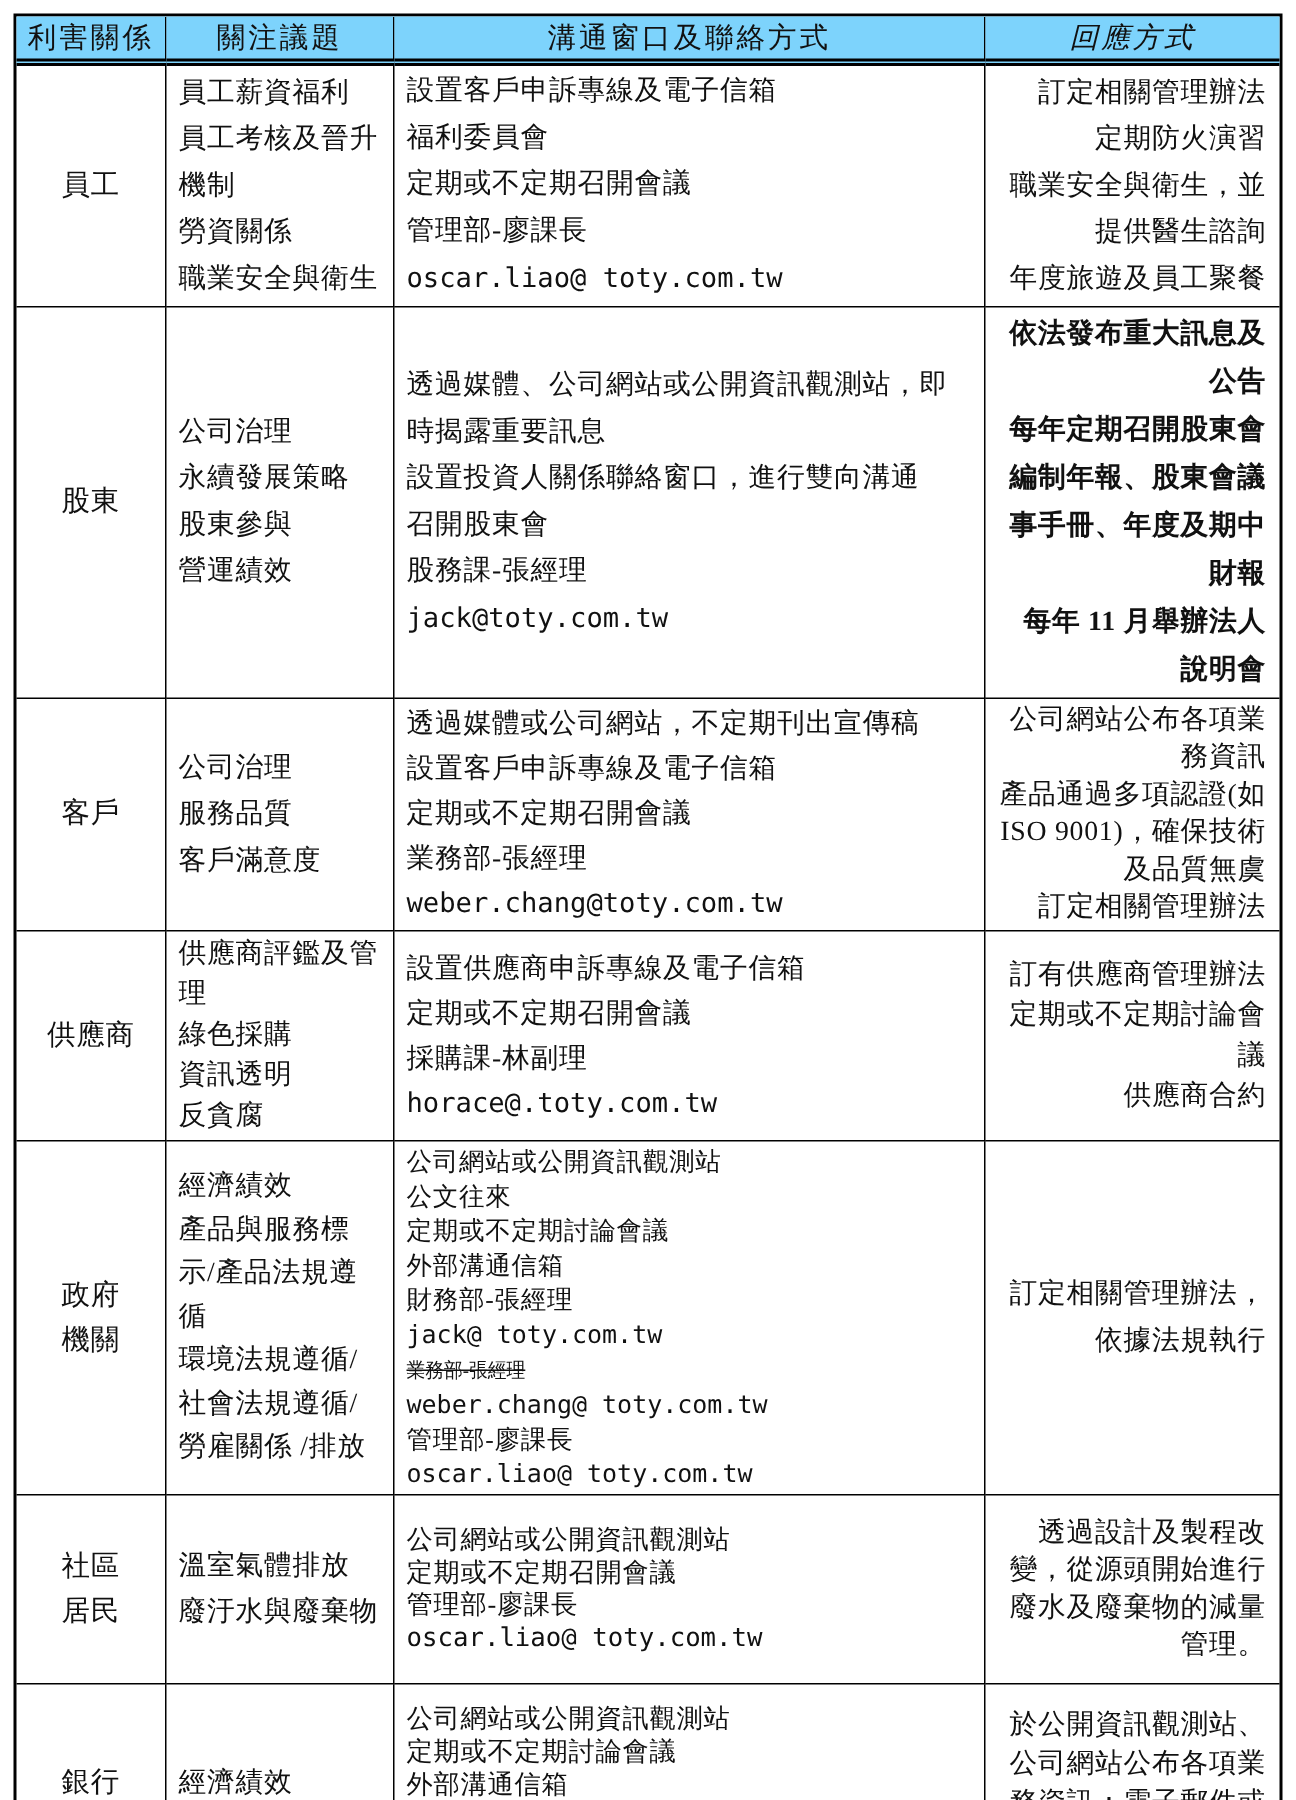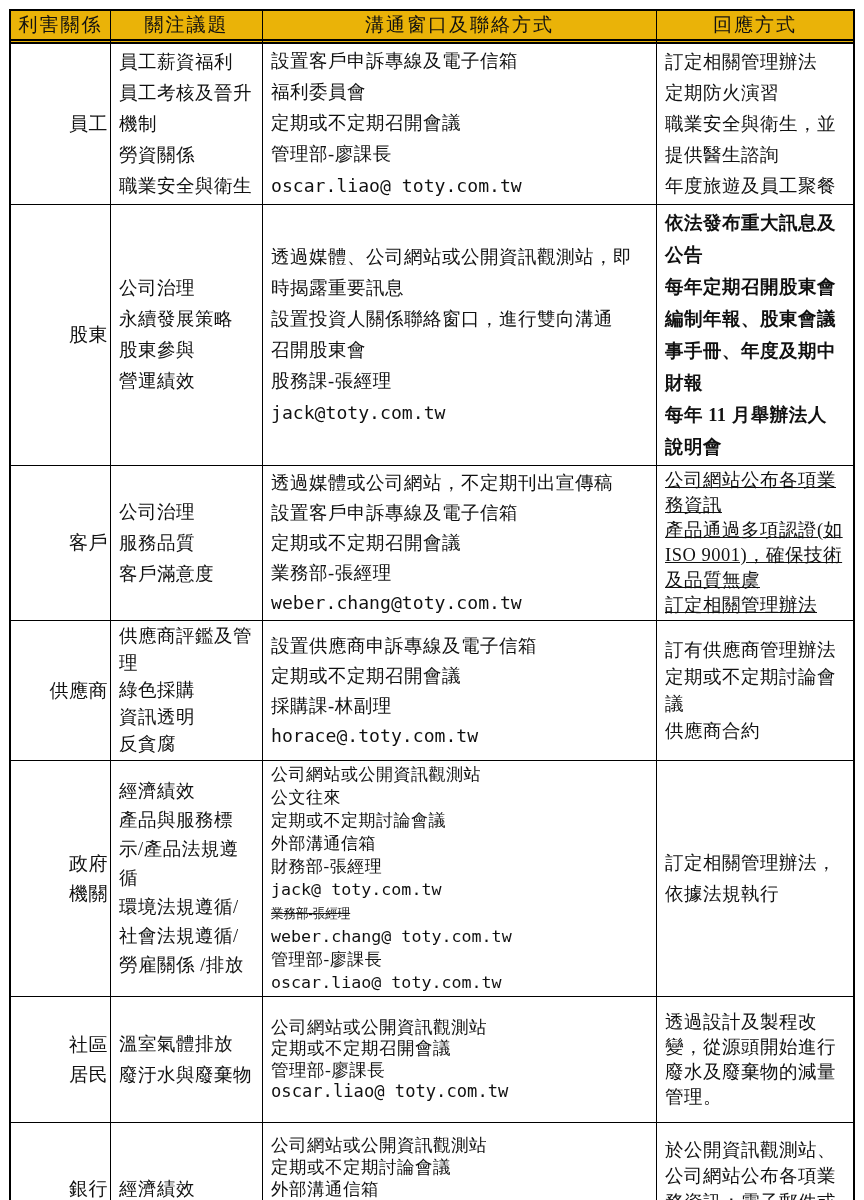--- a/index.html
+++ b/index.html
@@ -24,47 +24,47 @@
     border: 2px solid #000000;
     table-layout: fixed;
     width: 846px;
   }
   col.c1 { width: 100px; }
   col.c2 { width: 152px; }
   col.c3 { width: 394px; }
   col.c4 { width: 196px; }
 
   th {
-    background: #eab308;
+    background: #7dd3fc;
     border-right: 1px solid #000000;
     border-bottom: 5px double #000000;
     height: 26px;
     font-size: 19px;
     font-weight: normal;
     text-align: center;
     letter-spacing: 2px;
     padding: 1px 0;
   }
-  th:last-child { border-right: none; }
+  th:last-child { border-right: none; font-style: italic; }
 
   td {
     border-right: 1px solid #000000;
     border-bottom: 1px solid #000000;
     vertical-align: middle;
     font-size: 18.5px;
     line-height: 31px;
     padding: 2px 9px 2px 8px;
     letter-spacing: 0.5px;
     overflow: hidden;
   }
-  td:last-child { border-right: none; }
+  td:last-child { border-right: none; text-align: right; }
   tr:last-child td { border-bottom: none; }
 
   td.stakeholder-cell {
-    text-align: right;
+    text-align: center;
     white-space: pre-line;
     font-size: 19px;
     line-height: 30px;
     padding: 2px 2px;
   }
   .line { display: block; }
   .email {
     font-family: "DejaVu Sans Mono", "Liberation Mono", monospace;
     letter-spacing: 0px;
     font-size: 0.98em;
@@ -83,21 +83,21 @@
   tr.r2 { height: 222px; }
   tr.r3 { height: 150px; }
   tr.r4 { height: 137px; }
   tr.r5 { height: 235px; }
   tr.r6 { height: 126px; }
   tr.r7 { height: 132px; }
 
   
   tr.r2 td.responses-cell { line-height: 32px; font-weight: bold; }
   tr.r3 td.channels-cell  { line-height: 30px; margin-top: 16px; }
-  tr.r3 td.responses-cell { line-height: 25px; text-decoration: underline; }
+  tr.r3 td.responses-cell { line-height: 25px; }
   tr.r4 td.topics-cell    { line-height: 27px; }
   tr.r4 td.channels-cell  { line-height: 30px; }
   tr.r4 td.responses-cell { line-height: 27px; }
   tr.r5 td.topics-cell    { line-height: 29px; }
   tr.r5 td.channels-cell  { line-height: 23px; font-size: 17px; }
   tr.r6 td.channels-cell  { line-height: 21.5px; font-size: 17.5px; }
   tr.r6 td.responses-cell { line-height: 25px; }
   tr.r7 td.channels-cell  { line-height: 22px; font-size: 17.5px; }
   tr.r7 td.responses-cell { line-height: 26px; }
 </style>

